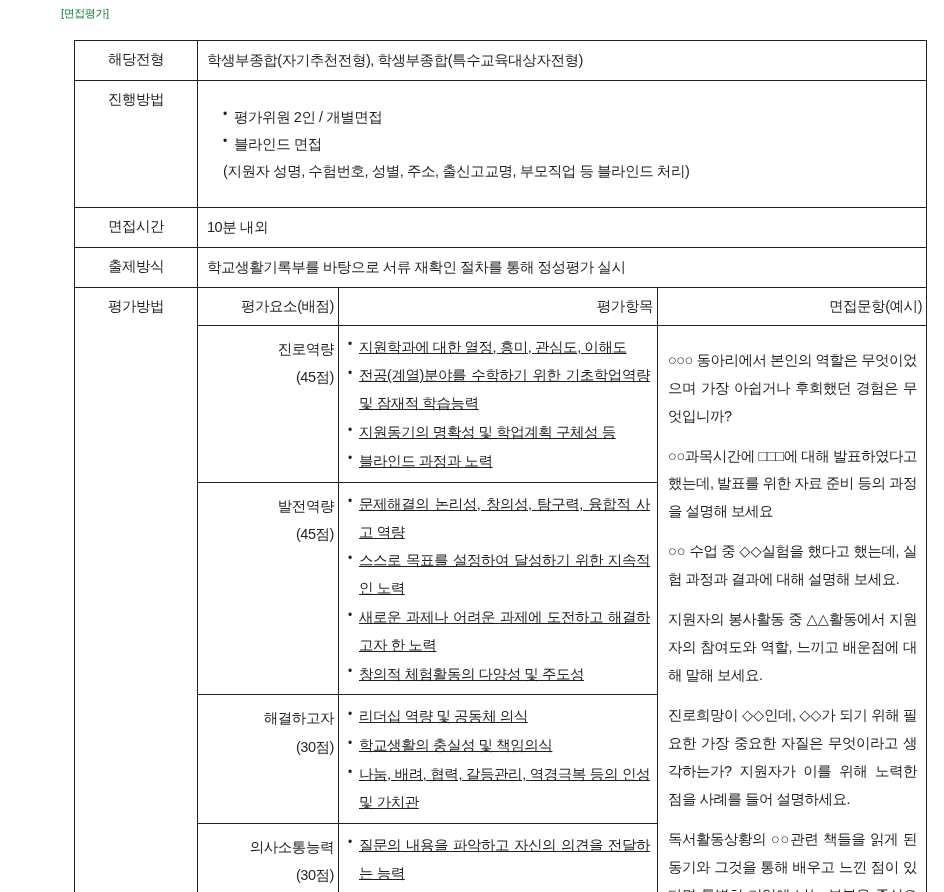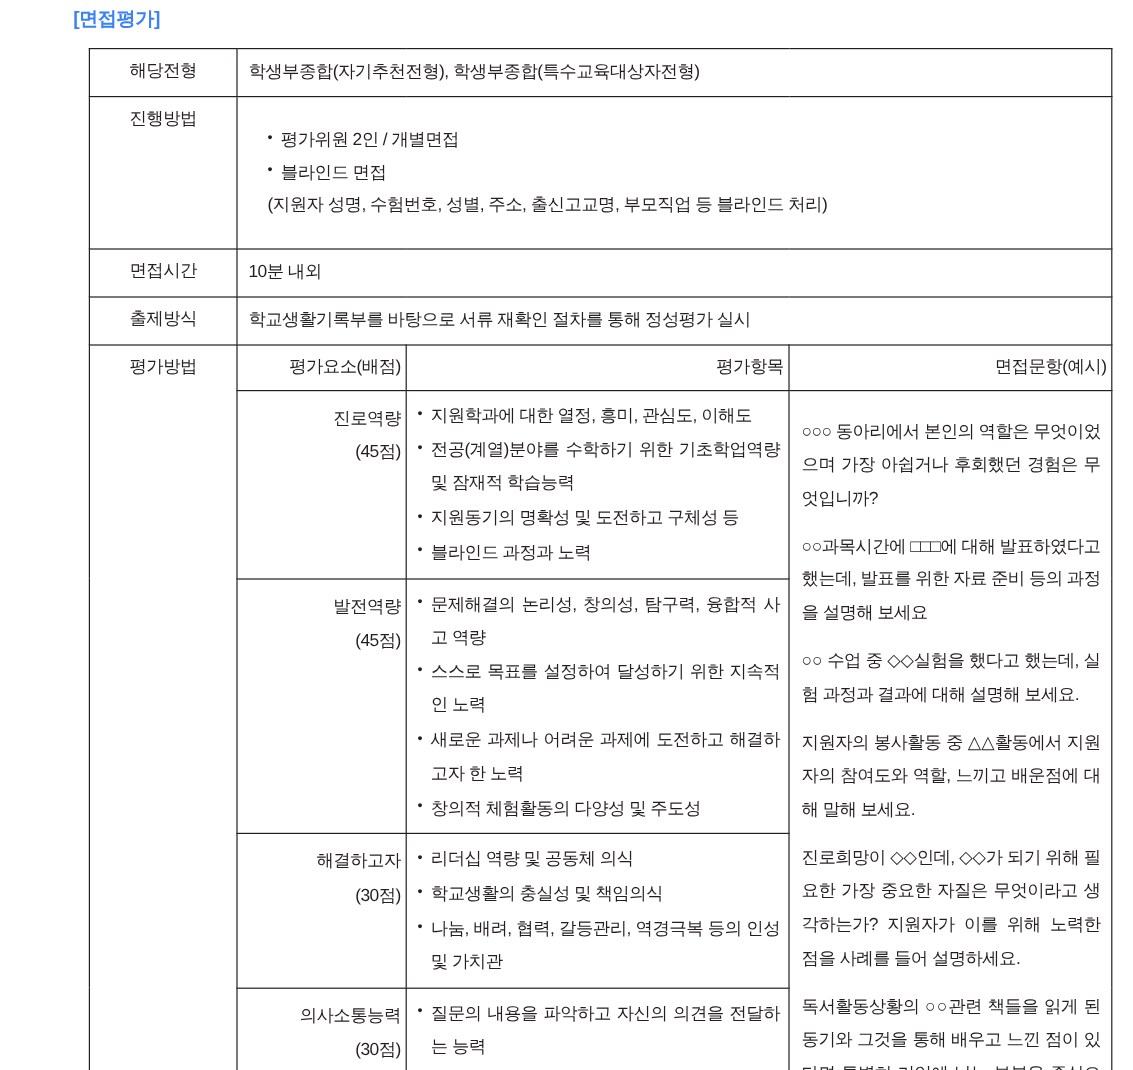--- a/index.html
+++ b/index.html
@@ -20,24 +20,24 @@
     width: 944px;
     height: 892px;
     overflow: hidden;
   }
 
   
   .doc-heading {
     position: absolute;
     left: 61px;
     top: 6px;
-    font-size: 16px;
-    font-weight: bold;
+    font-size: 11px;
+    font-weight: normal;
     letter-spacing: -0.4px;
-    color: #3b82f6;
+    color: #15803d;
     white-space: nowrap;
   }
 
   
   .tbl-wrap {
     position: absolute;
     left: 74px;
     top: 40px;
     width: 852px;
     height: 838px;
@@ -99,20 +99,21 @@
     padding: 8px 7px 6px 9px;
   }
   ul.items li {
     position: relative;
     padding-left: 11px;
     margin: 0 0 1px 0;
     line-height: 1.92;
     text-align: justify;
     text-justify: inter-character;
     letter-spacing: -0.45px;
+    text-decoration: underline;
   }
   ul.items li::before {
     content: "\2022";
     position: absolute;
     left: 0;
     top: -0.5px;
     font-size: 12px;
     line-height: inherit;
     color: #231f20;
   }
@@ -226,21 +227,21 @@
           <td class="comp-name">
             <div class="inner">
               <div>진로역량</div>
               <div>(45점)</div>
             </div>
           </td>
           <td>
             <ul class="items">
                 <li>지원학과에 대한 열정, 흥미, 관심도, 이해도</li>
                 <li>전공(계열)분야를 수학하기 위한 기초학업역량 및 잠재적 학습능력</li>
-                <li>지원동기의 명확성 및 도전하고 구체성 등</li>
+                <li>지원동기의 명확성 및 학업계획 구체성 등</li>
                 <li>블라인드 과정과 노력</li>
               </ul>
           </td>
 
           <td class="qcell" rowspan="4">
             <div class="inner" id="sample-questions">
                 <p>○○○ 동아리에서 본인의 역할은 무엇이었으며 가장 아쉽거나 후회했던 경험은 무엇입니까?</p>
                 <p>○○과목시간에 □□□에 대해 발표하였다고 했는데, 발표를 위한 자료 준비 등의 과정을 설명해 보세요</p>
                 <p>○○ 수업 중 ◇◇실험을 했다고 했는데, 실험 과정과 결과에 대해 설명해 보세요.</p>
                 <p>지원자의 봉사활동 중 △△활동에서 지원자의 참여도와 역할, 느끼고 배운점에 대해 말해 보세요.</p>

